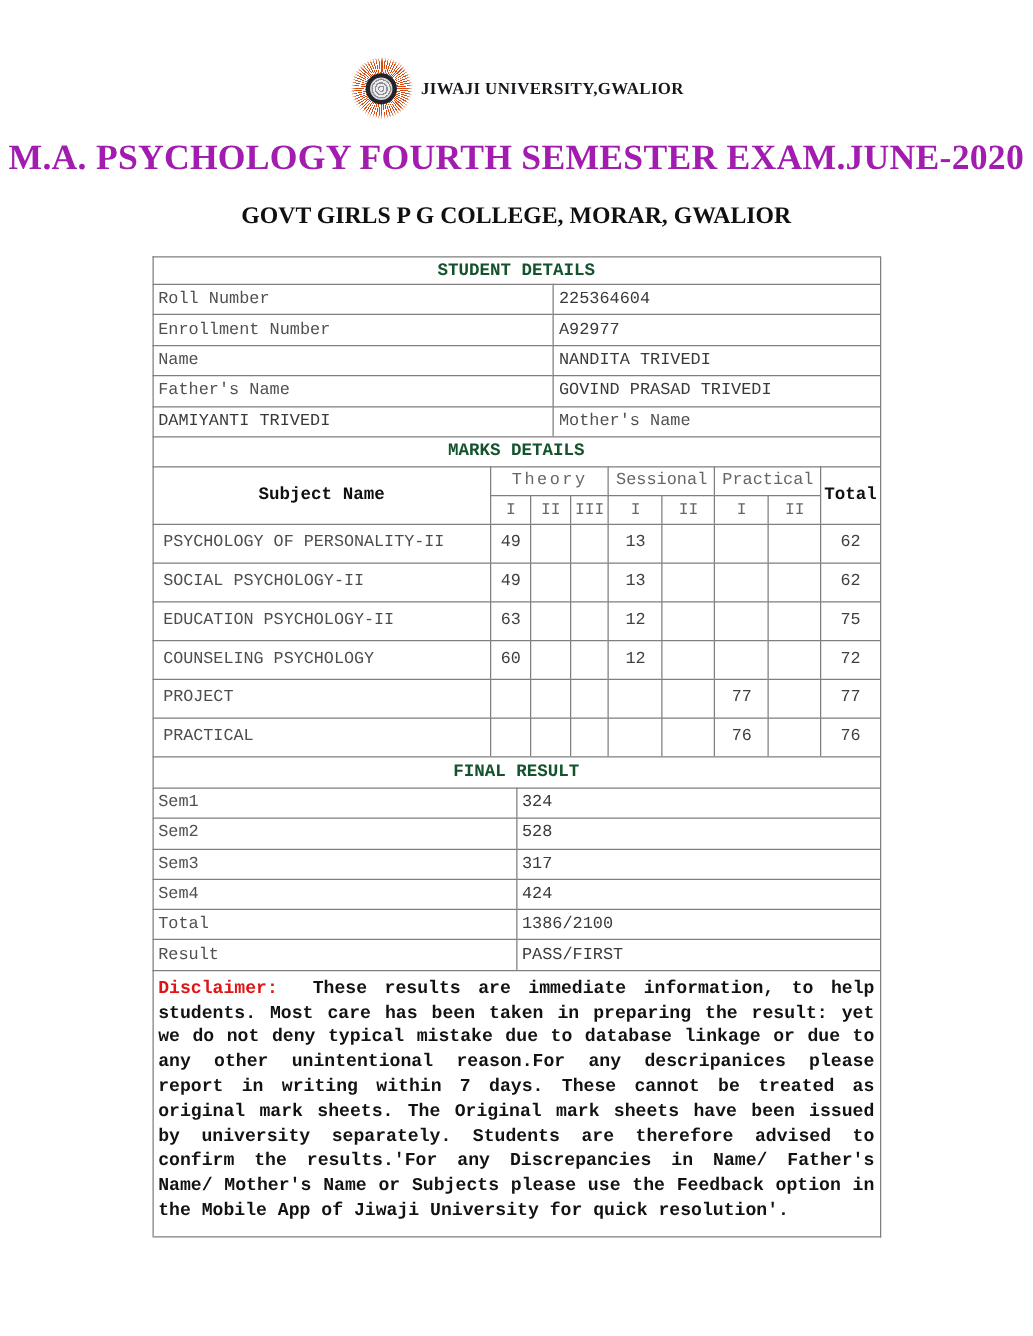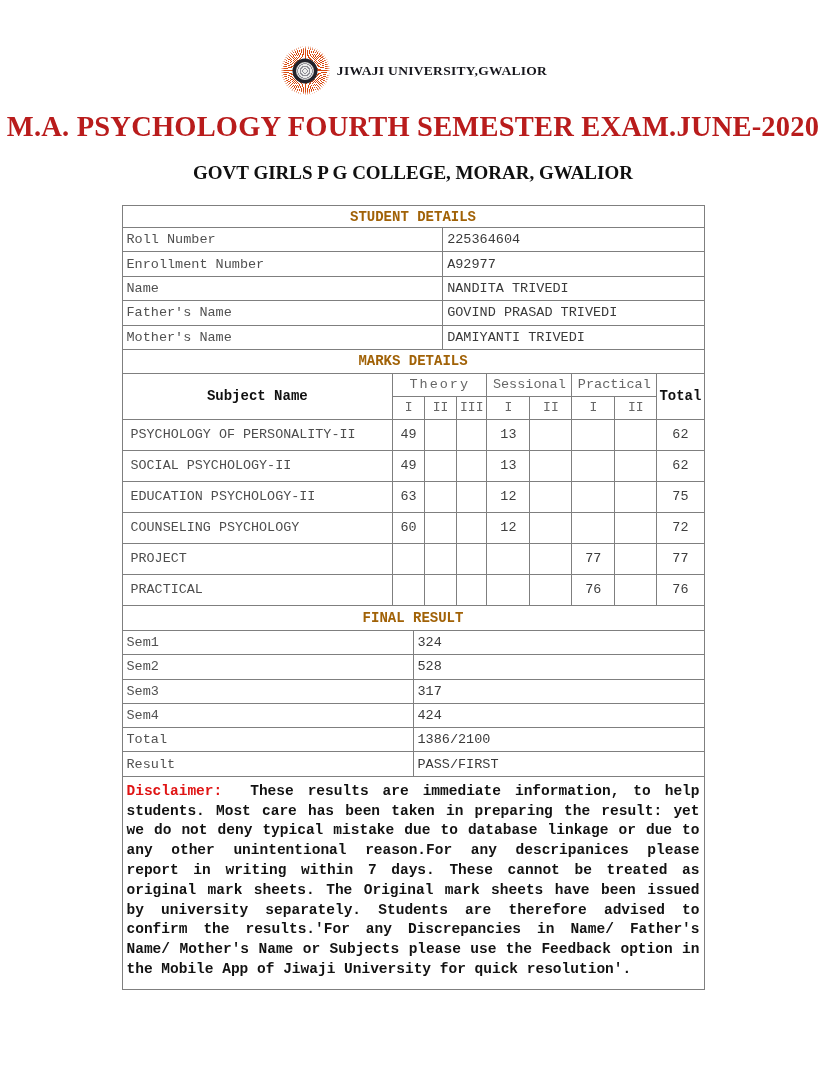--- a/index.html
+++ b/index.html
@@ -35,21 +35,21 @@
     transform:translate(-50%,-50%); border-radius:50%;
     background:repeating-radial-gradient(circle, #ececec 0 1.6px, #8f8f97 1.6px 2.6px);
     border:1px solid #d6d6d6;
   }
   .university-name {
     font-size:13.5px; font-weight:bold; color:#16161c; letter-spacing:0.3px;
   }
   
   .exam-title {
     margin-top:13px; text-align:center;
-    font-size:28.5px; font-weight:bold; color:#b91c1c;
+    font-size:28.5px; font-weight:bold; color:#a21caf;
     line-height:33px; letter-spacing:0.2px;font-family:Liberation Serif, serif;
   }
   .college-name {
     margin-top:18px; text-align:center;
     font-size:19px; font-weight:bold; color:#101010;
     line-height:23px;
   }
   
   :root { --bd:#7f7f7f; }
   .sheet {
@@ -59,21 +59,21 @@
     font-family:"Liberation Mono", monospace;
   }
   .c {
     border-top:1px solid var(--bd);
     border-left:1px solid var(--bd);
     display:flex; align-items:center;
     overflow:hidden; white-space:nowrap;
   }
   .sec-title {
     grid-column:1 / -1; justify-content:center;
-    font-weight:bold; font-size:14px; color:#a16207;
+    font-weight:bold; font-size:14px; color:#14532d;
   }
   .lbl { font-size:13.5px; color:#515151; padding-left:4px; }
   .val { font-size:13.5px; color:#3a3a3a; padding-left:4px; }
   .grid-student { display:grid; grid-template-columns:55.1% 1fr; grid-template-rows:22px repeat(5,24.4px); }
   .grid-marks {
     display:grid;
     grid-template-columns:46.5% 5.5% 5.5% 5.2% 7.4% 7.2% 7.4% 7.2% 1fr;
     grid-template-rows:24px 23px 23px repeat(6,31px);
   }
   .grid-final { display:grid; grid-template-columns:50% 1fr; grid-template-rows:25px repeat(6,24.3px); }
@@ -124,22 +124,22 @@
 
       <div class="c lbl">Enrollment Number</div>
       <div class="c val">A92977</div>
 
       <div class="c lbl">Name</div>
       <div class="c val">NANDITA TRIVEDI</div>
 
       <div class="c lbl">Father's Name</div>
       <div class="c val">GOVIND PRASAD TRIVEDI</div>
 
+      <div class="c val">DAMIYANTI TRIVEDI</div>
       <div class="c lbl">Mother's Name</div>
-      <div class="c val">DAMIYANTI TRIVEDI</div>
     </div>
 
     <div class="grid-marks">
       <div class="c sec-title">MARKS DETAILS</div>
 
       <div class="c hd-strong span2r">Subject Name</div>
       <div class="c hd-group span3c ls2">Theory</div>
       <div class="c hd-group span2c">Sessional</div>
       <div class="c hd-group span2c">Practical</div>
       <div class="c hd-strong span2r">Total</div>

